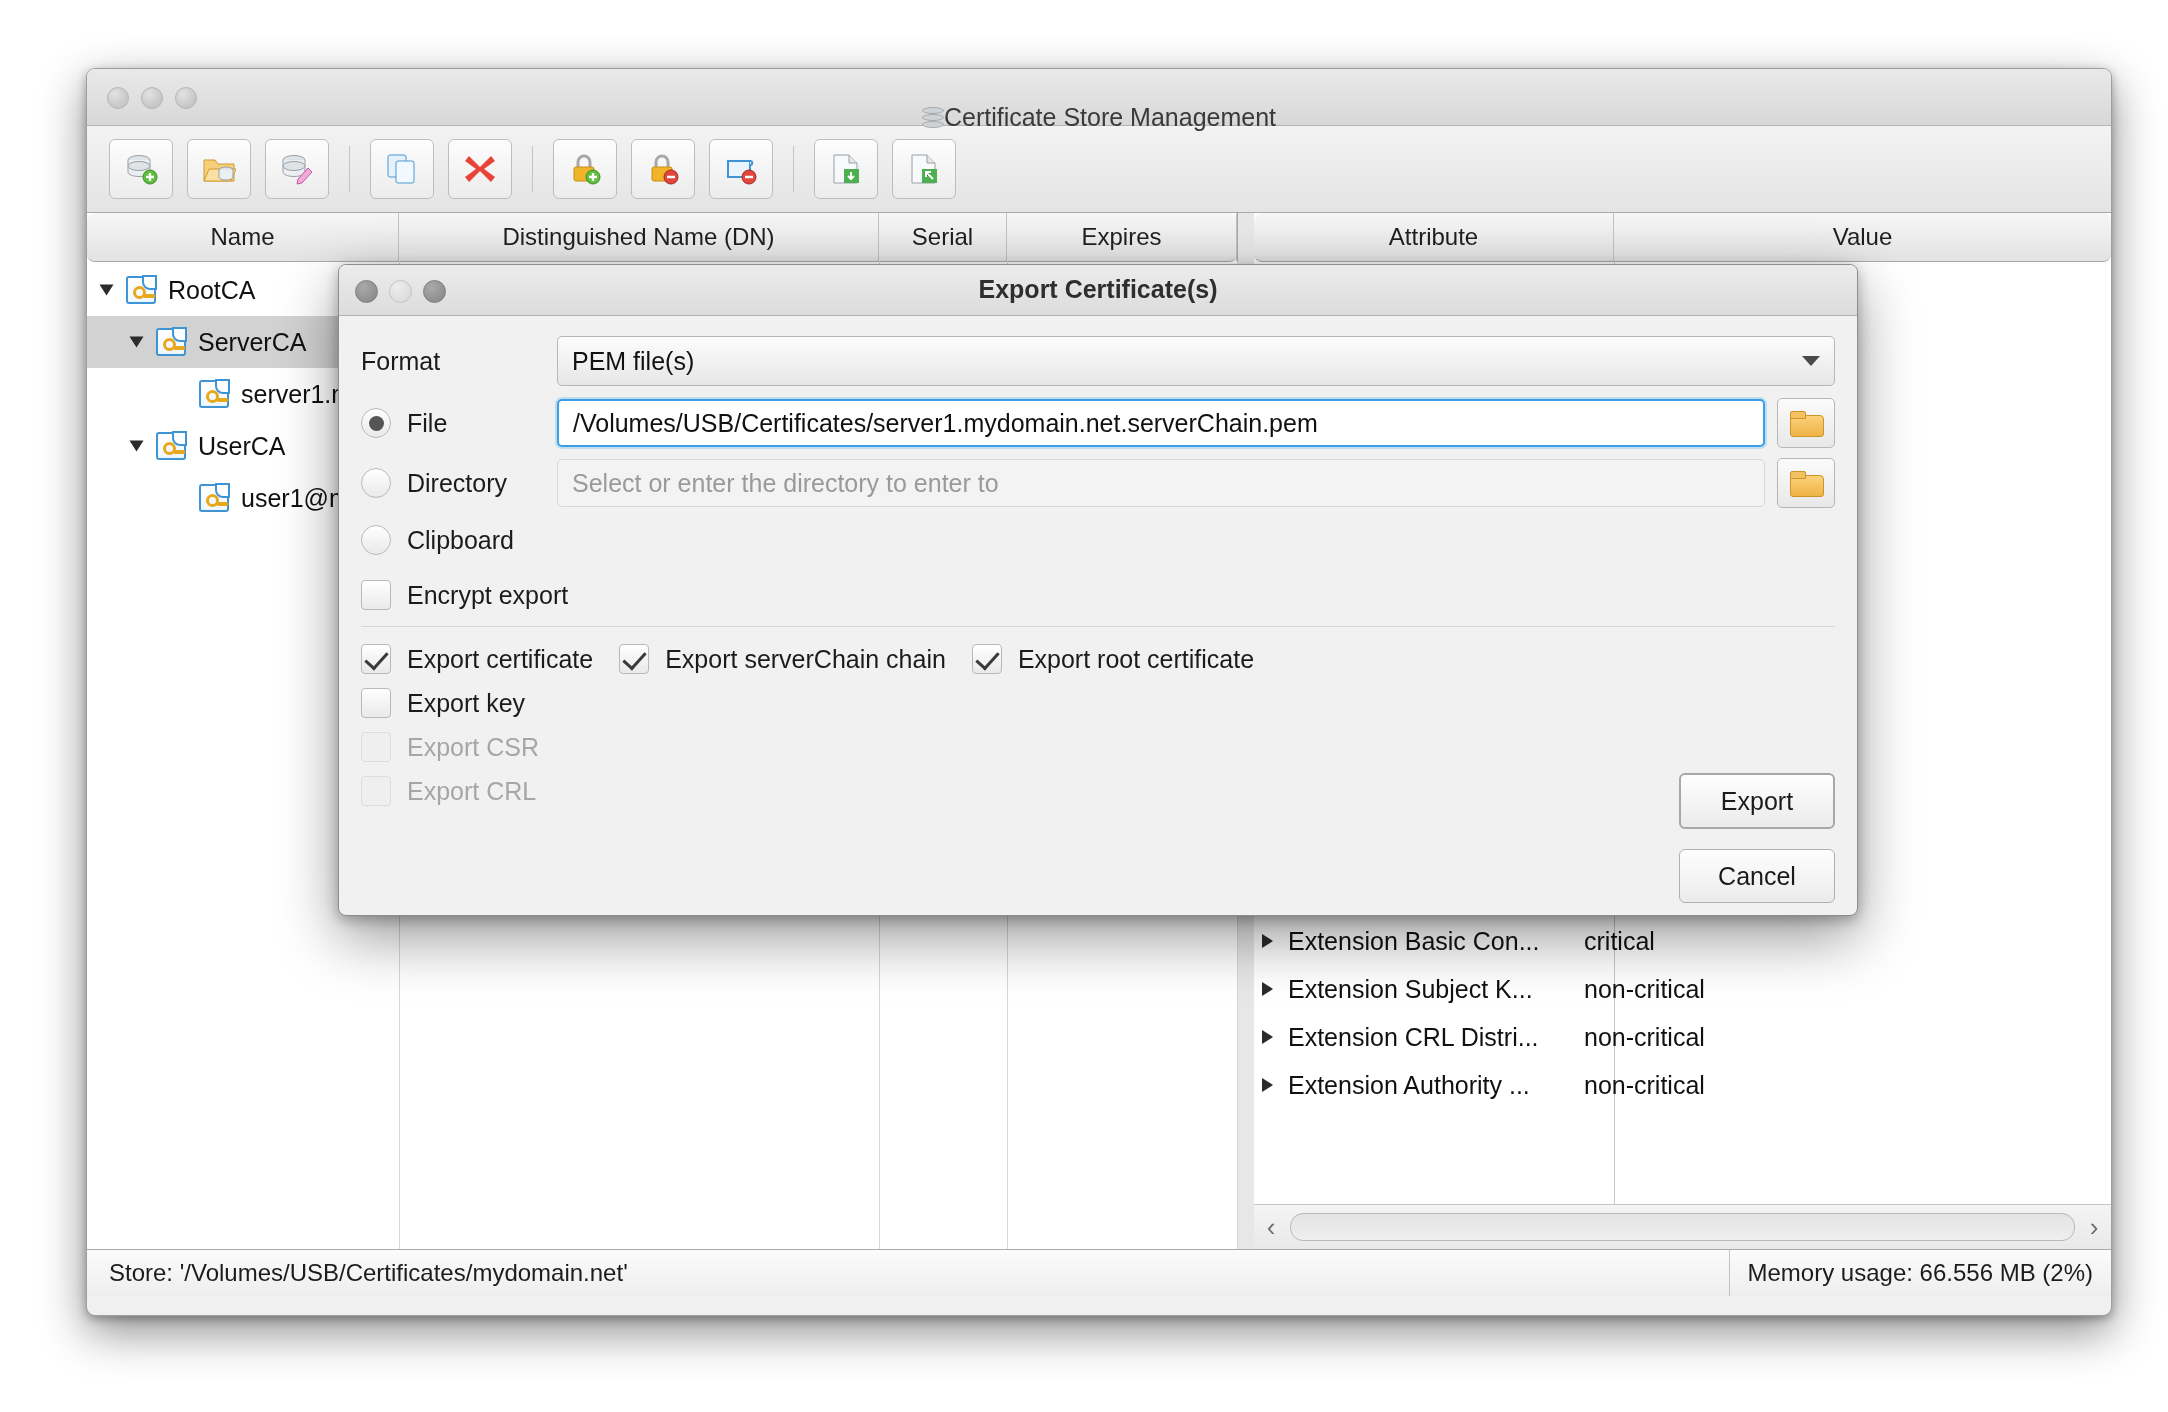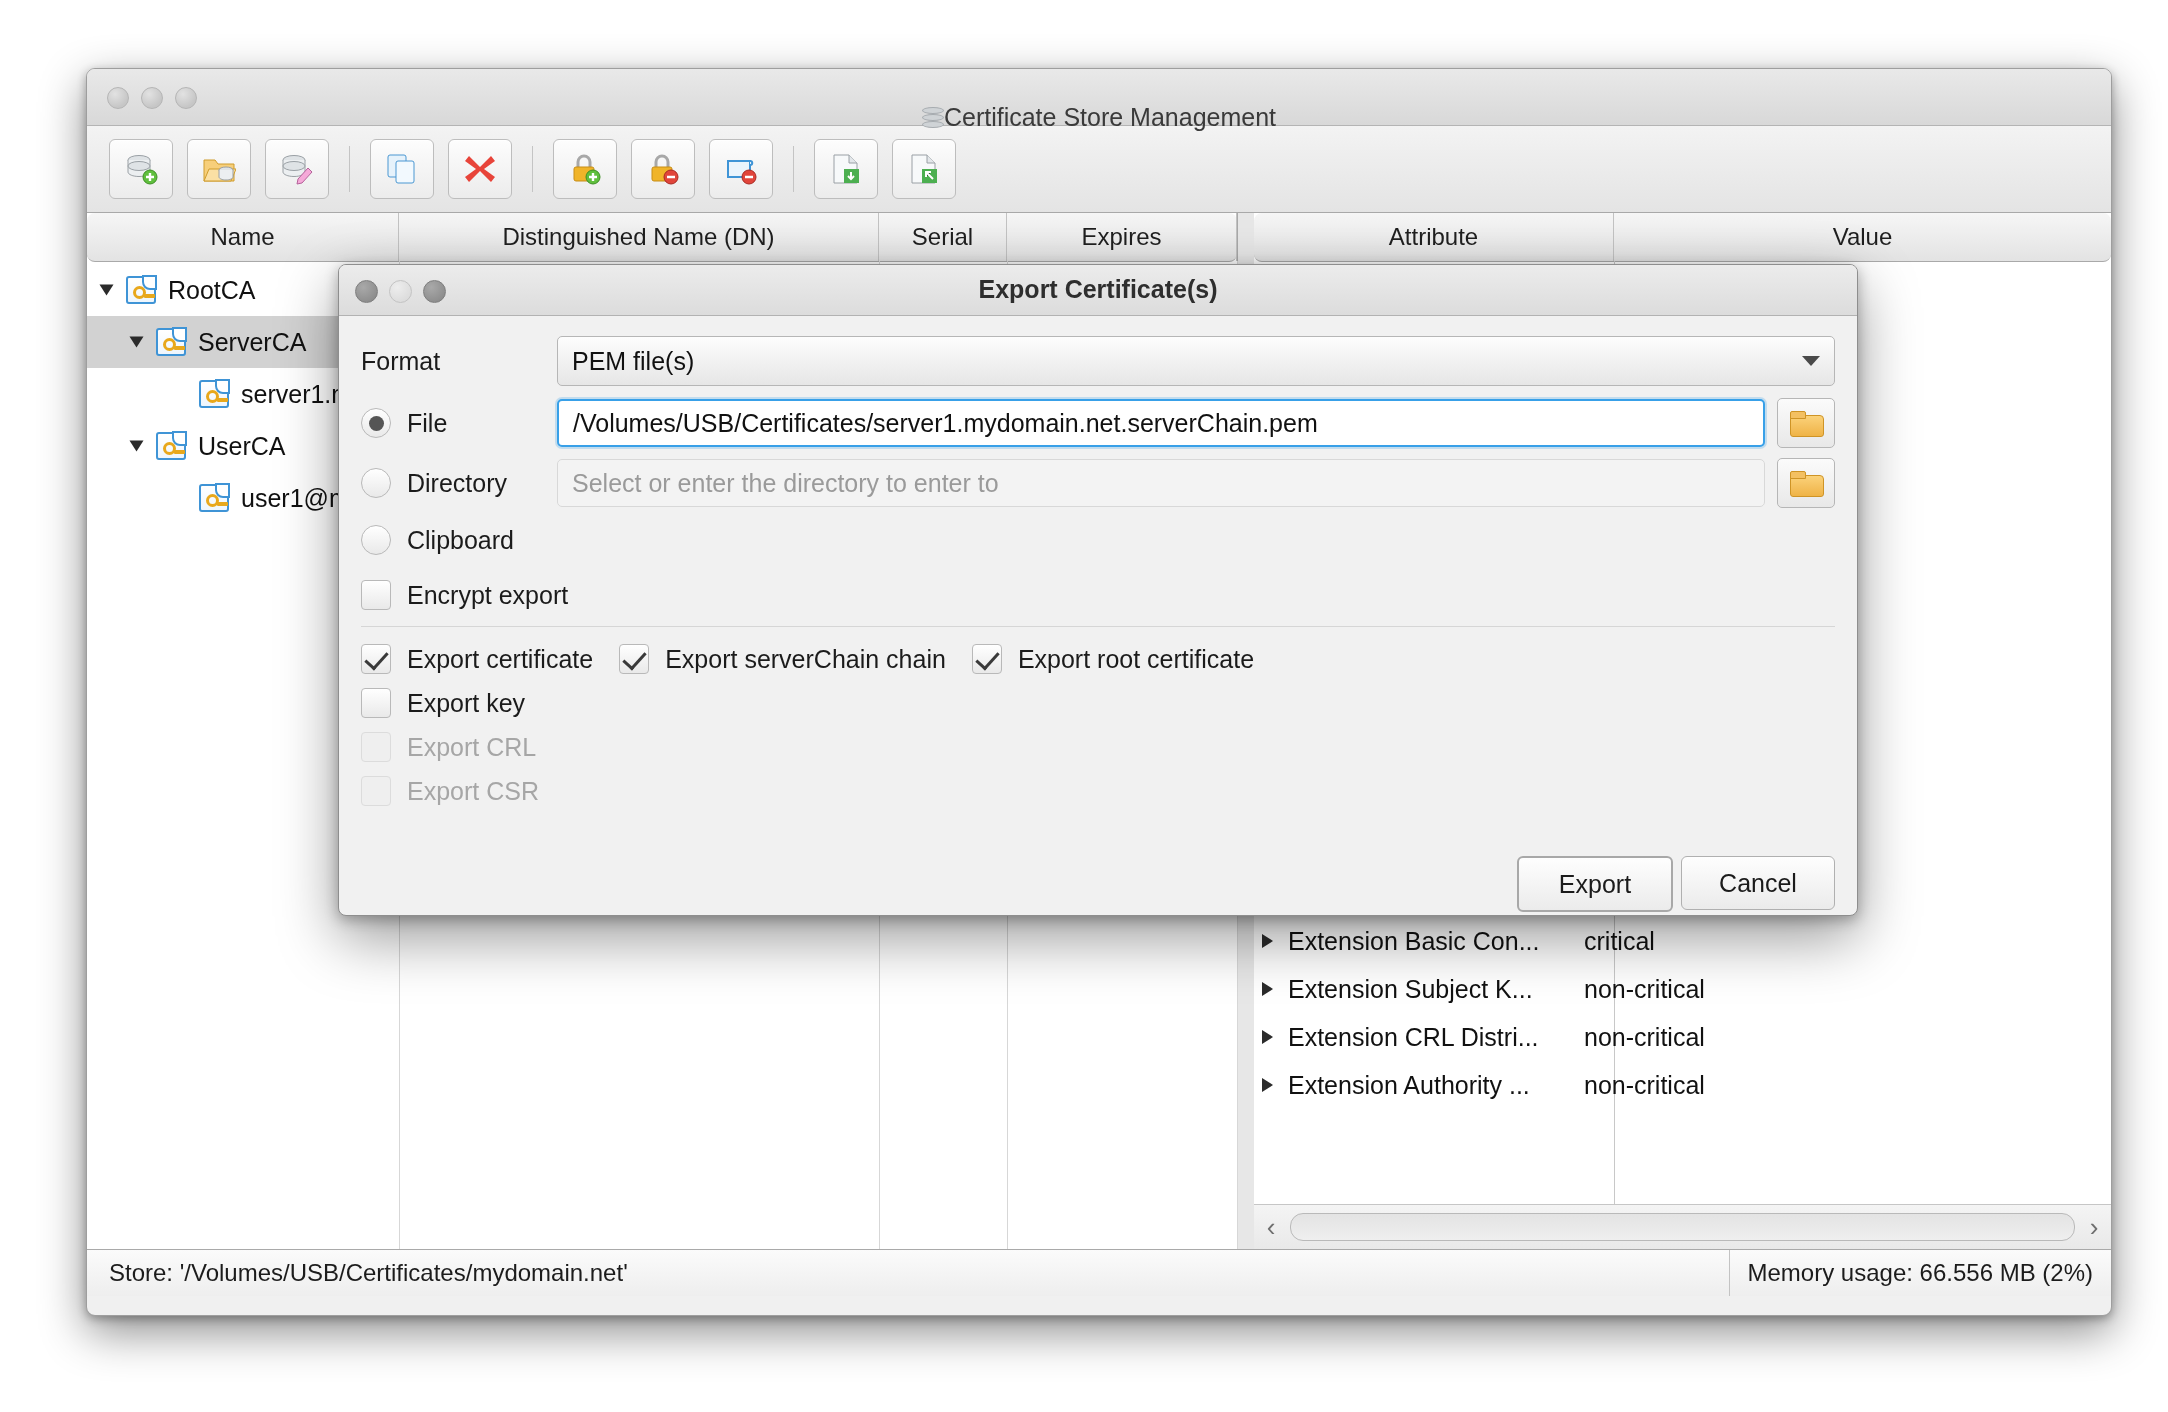--- a/index.html
+++ b/index.html
@@ -264,22 +264,22 @@
     border-width: 0 3px 3px 0; transform: rotate(42deg);
   }
   .chk.dis { background:#efefef; border-color:#dcdcdc; }
   .clabel { font-size: 25px; color: #1b1b1b; margin-right: 26px; }
   .clabel.dis { color: #a6a6a6; }
 
   .divider { height: 1px; background: #d6d6d6; margin: 4px 0 10px 0; }
   .crow { display: flex; align-items: center; height: 44px; }
 
   .dlg-footer {
-    position: absolute; right: 22px; bottom: 3px;
-    display: flex; gap: 8px;
+    position: absolute; right: 22px; bottom: 12px;
+    display: flex; gap: 20px; flex-direction: column;
   }
   .btn {
     min-width: 108px; height: 52px; padding: 0 22px;
     border: 1px solid #b0b0b0; border-radius: 6px;
     background: linear-gradient(to bottom,#fefefe,#ebebeb);
     font-size: 25px; color: #1b1b1b;
     display: flex; align-items: center; justify-content: center;
   }
   .btn.default { border: 2px solid #a8a8a8; }
 
@@ -596,26 +596,26 @@
         <span class="clabel">Export root certificate</span>
       </div>
 
       <div class="crow">
         <span class="chk"></span>
         <span class="clabel">Export key</span>
       </div>
 
       <div class="crow">
         <span class="chk dis"></span>
-        <span class="clabel dis">Export CRL</span>
+        <span class="clabel dis">Export CSR</span>
       </div>
 
       <div class="crow">
         <span class="chk dis"></span>
-        <span class="clabel dis">Export CSR</span>
+        <span class="clabel dis">Export CRL</span>
       </div>
     </div>
 
     <div class="dlg-footer">
       <div class="btn default">Export</div>
       <div class="btn">Cancel</div>
     </div>
   </div>
 
 </div>

